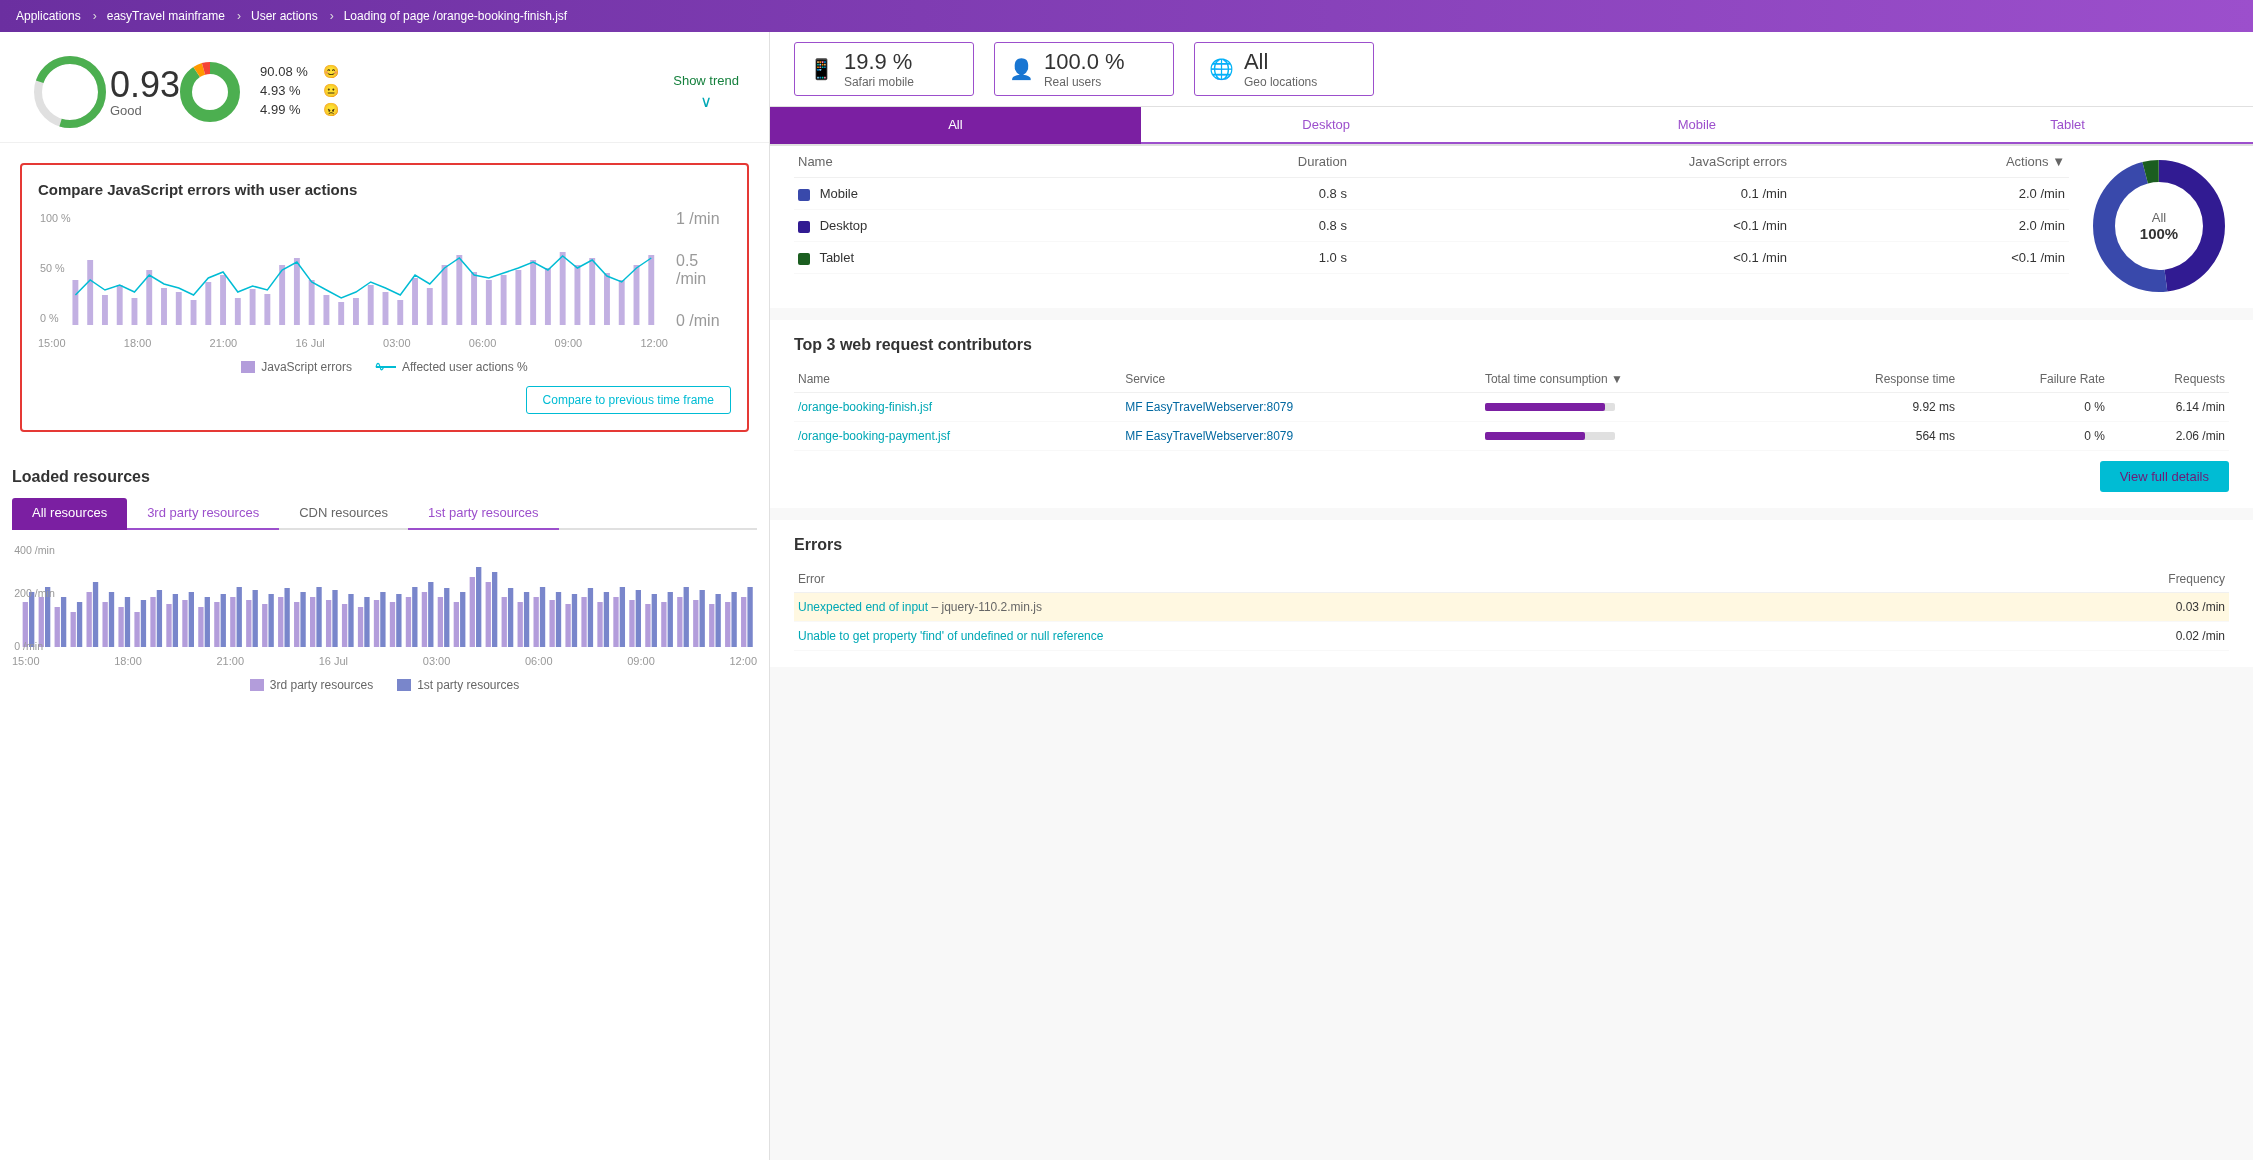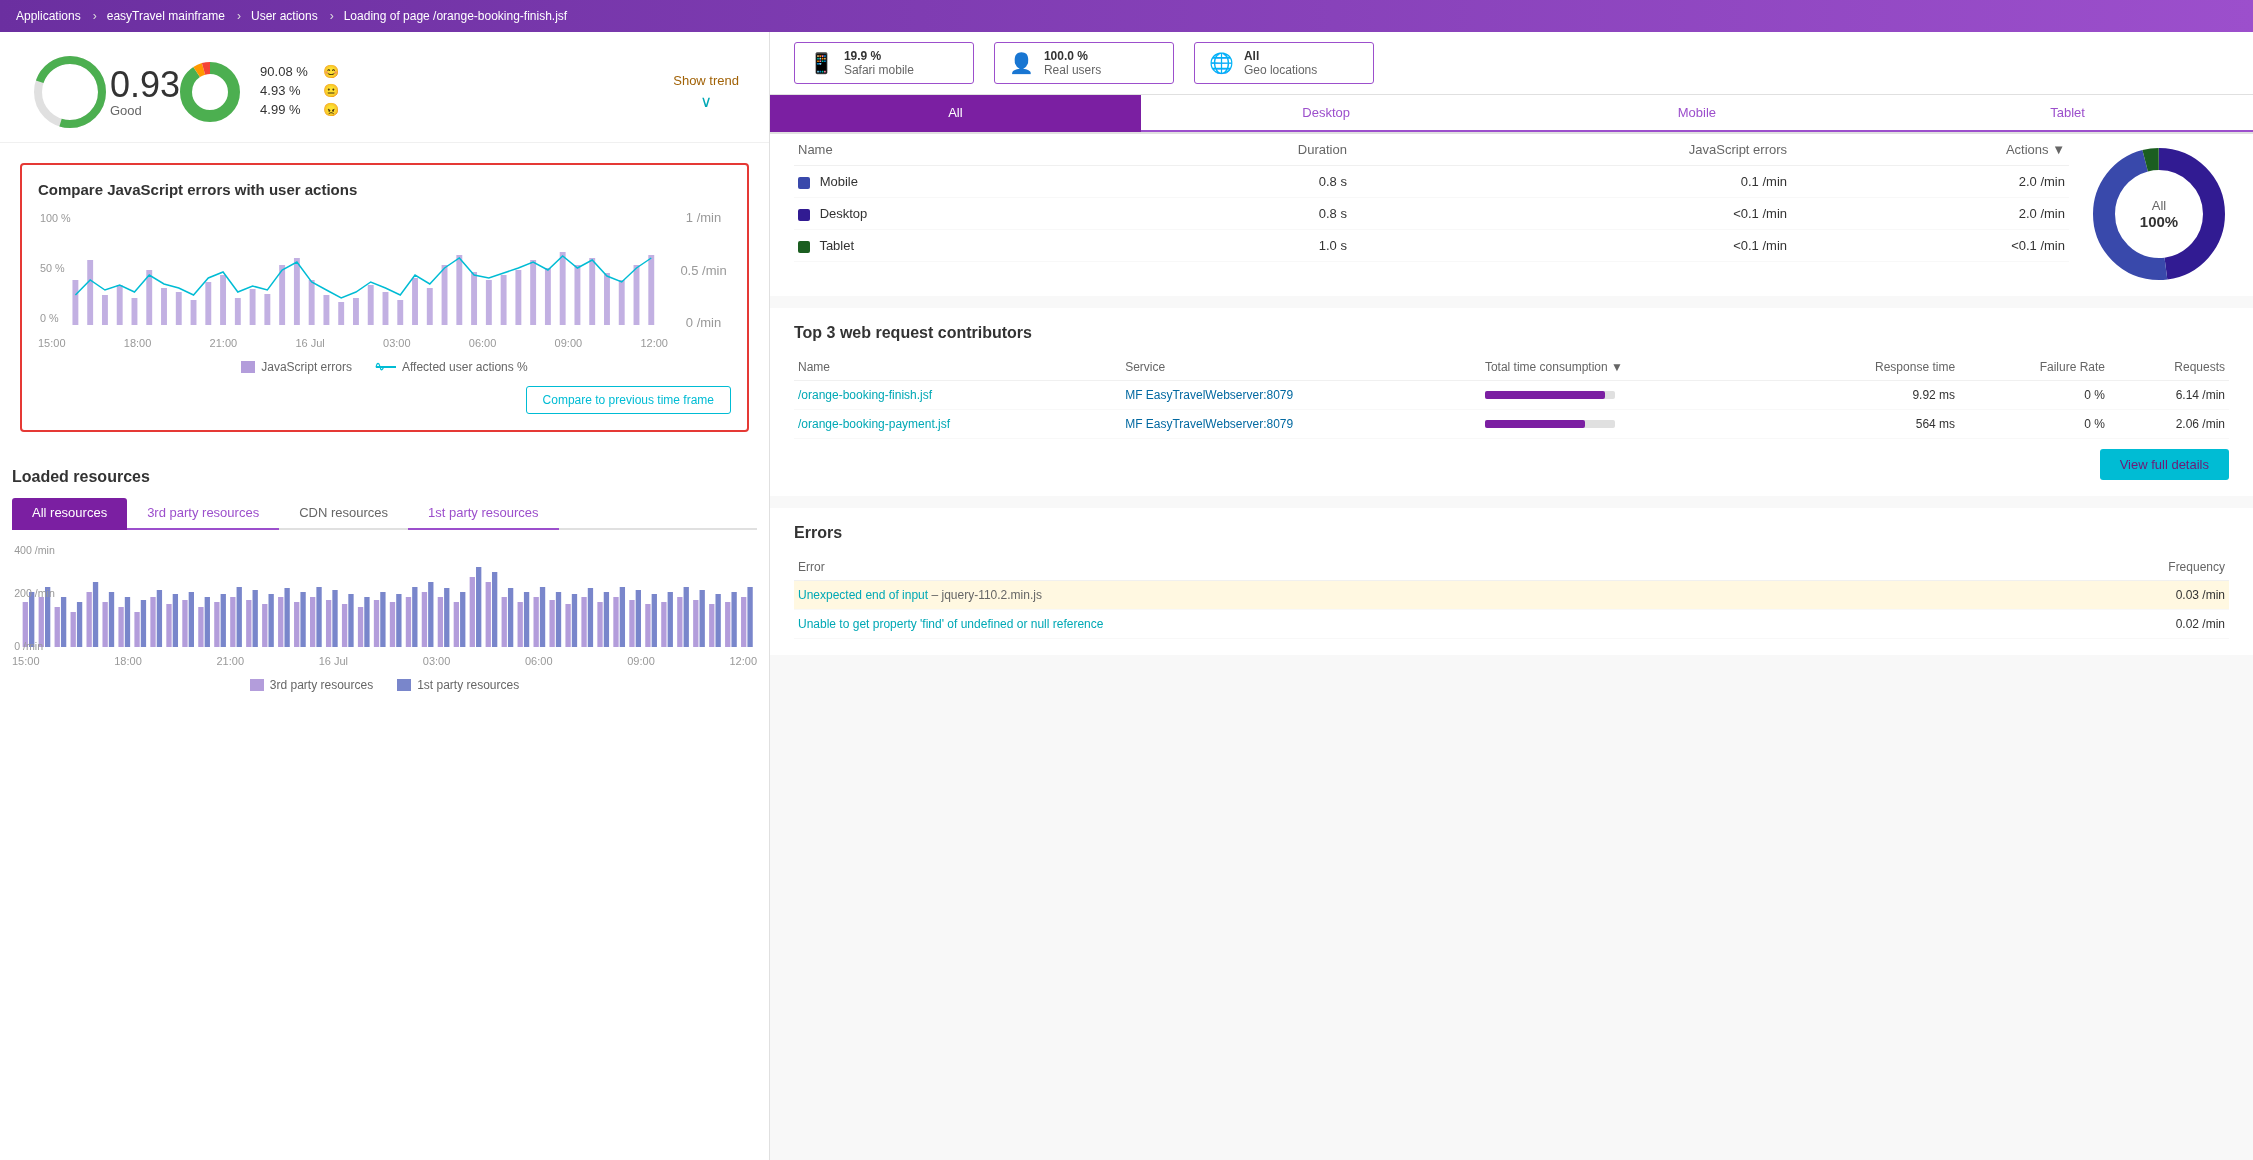--- a/index.html
+++ b/index.html
@@ -86,21 +86,21 @@
       font-size: 13px;
       margin-bottom: 4px;
     }
     .satisfaction-list li span.pct { color: #333; font-weight: 500; width: 55px; }
 
     .show-trend {
       margin-left: auto;
       text-align: center;
     }
     .show-trend a {
-      color: #a16207;
+      color: #15803d;
       text-decoration: none;
       font-size: 13px;
     }
     .show-trend .chevron {
       color: #00a8b5;
       font-size: 16px;
       display: block;
       text-align: center;
       margin-top: 4px;
     }
@@ -126,23 +126,23 @@
     .chart-canvas {
       flex: 1;
       position: relative;
       height: 140px;
     }
     .chart-y-right {
       width: 55px;
       display: flex;
       flex-direction: column;
       justify-content: space-between;
-      font-size: 13px;
+      font-size: 16px;
       color: #999;
-      text-align: center;
+      text-align: left;
       padding-bottom: 20px;
     }
     .chart-svg { width: 100%; height: 120px; }
     .chart-x-labels {
       display: flex;
       justify-content: space-between;
       font-size: 11px;
       color: #999;
       margin-top: 4px;
     }
@@ -252,21 +252,21 @@
       border: 1.5px solid #9c4fcc;
       border-radius: 3px;
       padding: 6px 14px;
       display: flex;
       align-items: center;
       gap: 10px;
       min-width: 180px;
       cursor: pointer;
     }
     .filter-icon { font-size: 20px; color: #666; }
-    .filter-pct { font-size: 12px; font-weight: 700; color: #333; }
+    .filter-pct { font-size: 22px; font-weight: 400; color: #333; }
     .filter-label { font-size: 12px; color: #666; }
 
     
     .device-tabs {
       display: flex;
       border-bottom: 2px solid #e0e0e0;
       background: #fff;
     }
     .device-tab {
       flex: 1;

